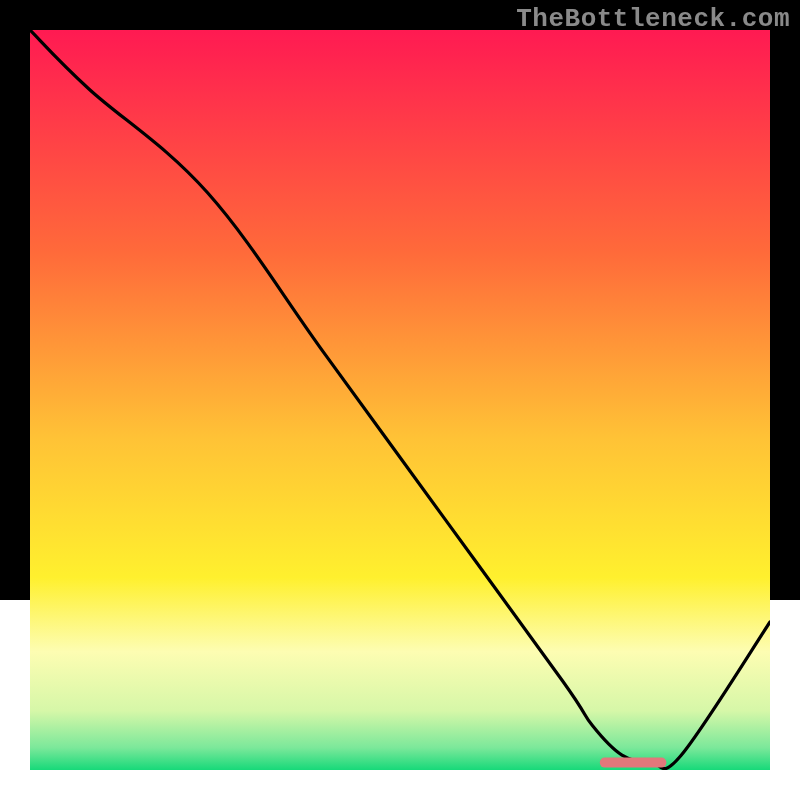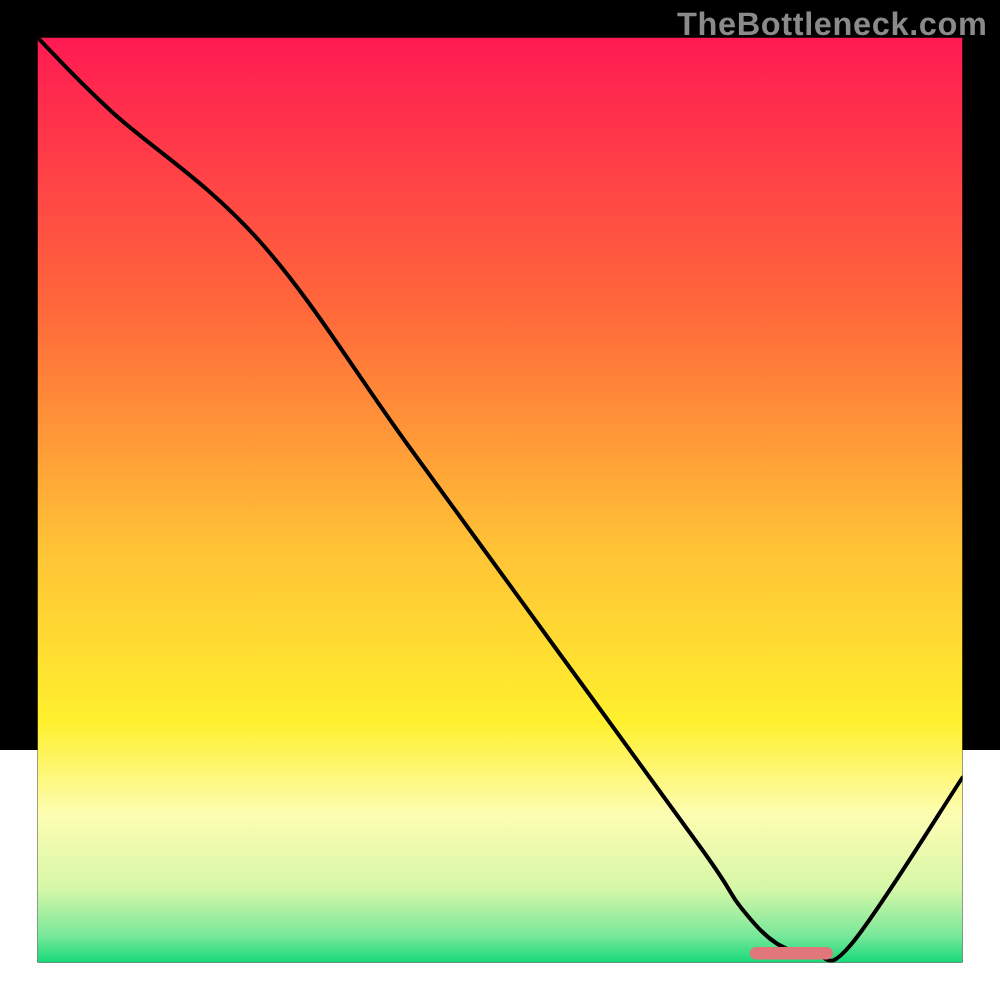--- a/index.html
+++ b/index.html
@@ -9,20 +9,21 @@
     height: 800px;
     background: #ffffff;
     font-family: Arial, Helvetica, sans-serif;
     overflow: hidden;
   }
   .outer {
     position: relative;
     width: 800px;
     height: 600px;
     background: #000000;
+    font-family: Liberation Mono, monospace;
   }
   .watermark {
     position: absolute;
     top: 4px;
     right: 10px;
     font-size: 26px;
     font-weight: 600;
     color: #8a8a8a;
     letter-spacing: 0.5px;
     z-index: 10;

